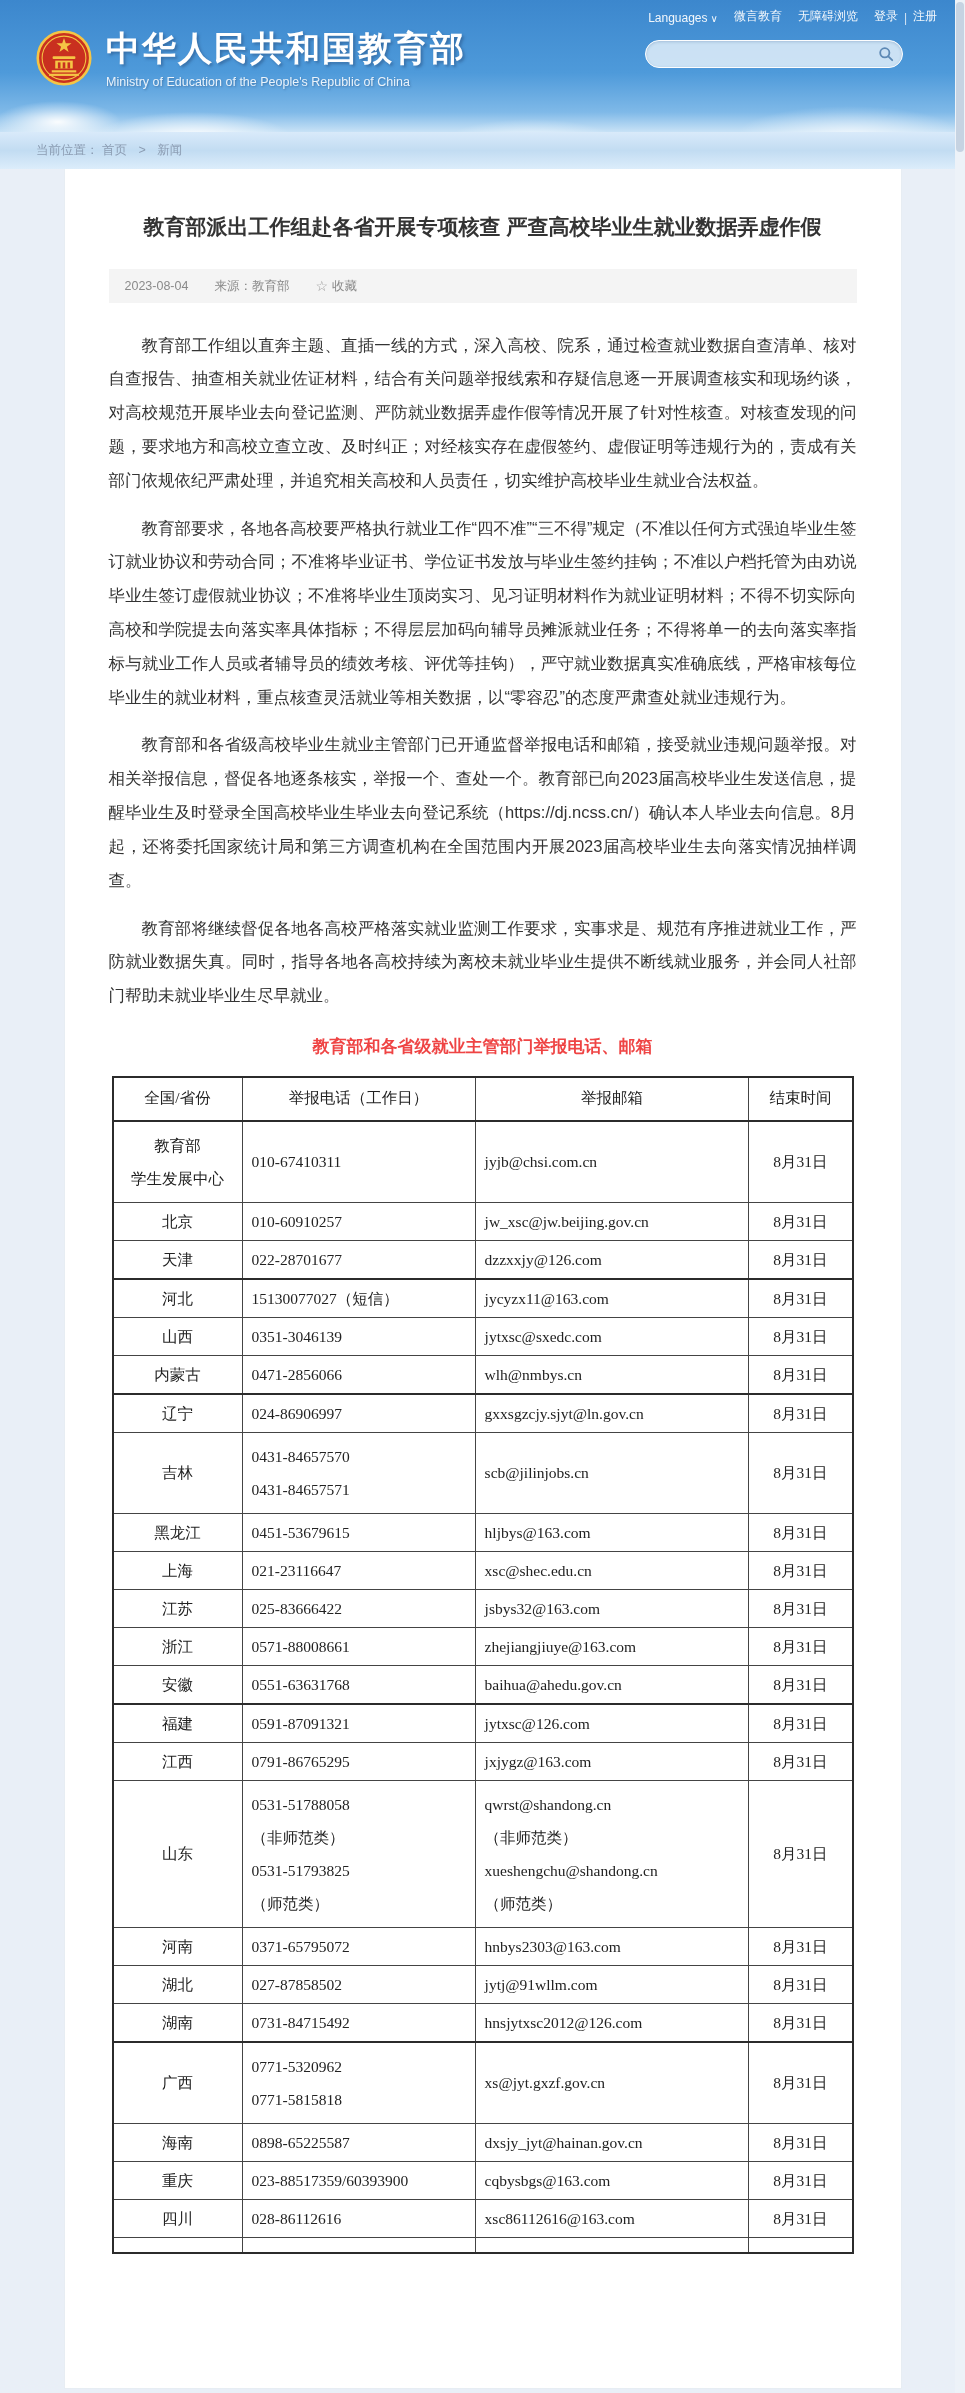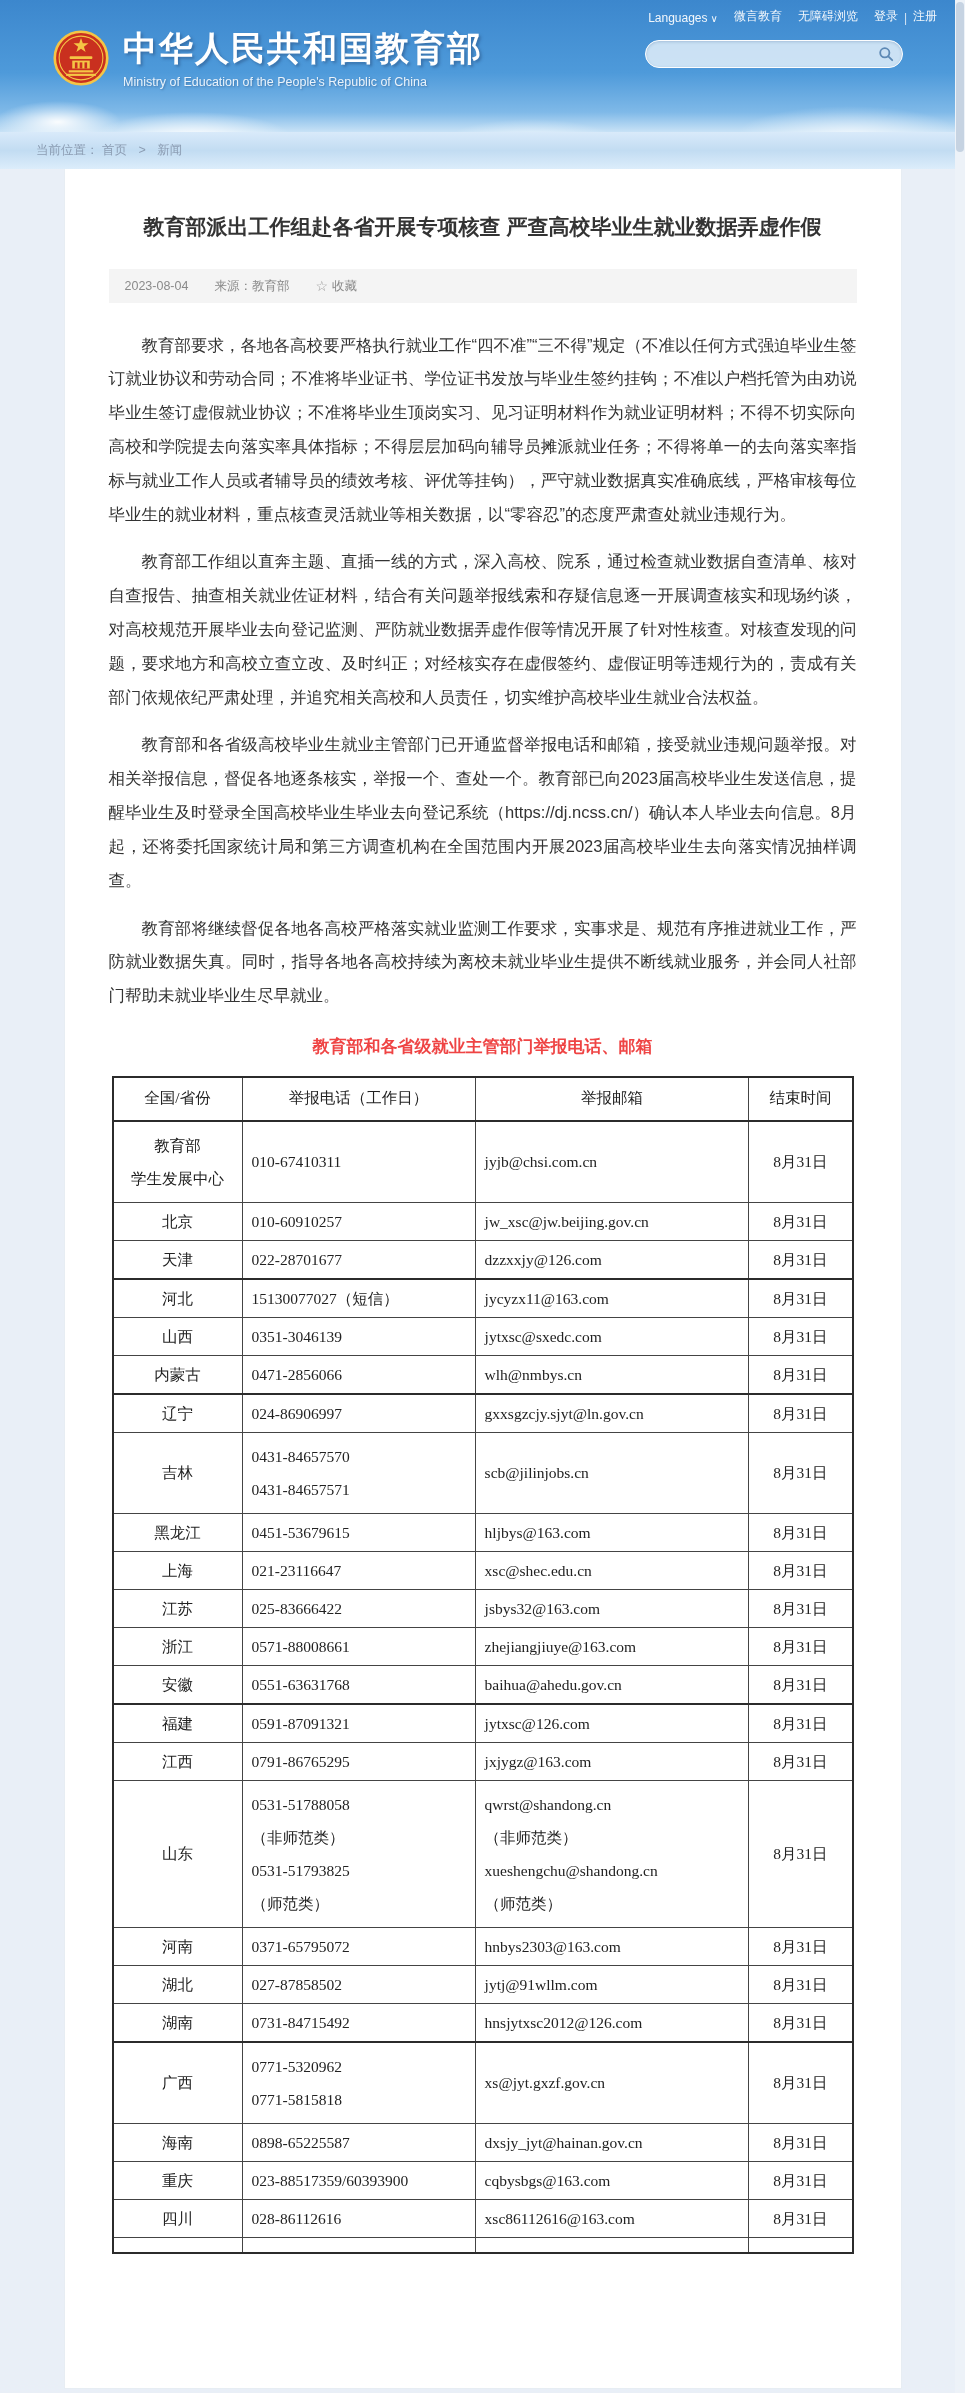--- a/index.html
+++ b/index.html
@@ -29,21 +29,21 @@
       radial-gradient(120px 30px at 55% 100%, rgba(255,255,255,.55), rgba(255,255,255,0) 70%),
       radial-gradient(160px 40px at 88% 90%, rgba(255,255,255,.65), rgba(255,255,255,0) 70%);
   }
   .top-nav {
     position: absolute; top: 8px; right: 28px; z-index: 5;
     font-size: 12px; color: #f2f7fc; display: flex; gap: 16px; align-items: flex-end;
   }
   .top-nav a { color: #f2f7fc; text-decoration: none; cursor: pointer; }
   .top-nav .caret { font-size: 10px; margin-left: 3px; }
   .top-nav .divider { margin: 0 -10px; color: #d5e6f5; }
-  .brand-row { position: relative; z-index: 4; display: flex; align-items: center; padding: 26px 15px 0 36px; margin-left: 17px; }
+  .brand-row { position: relative; z-index: 4; display: flex; align-items: center; padding: 26px 15px 0 36px; }
   .emblem { width: 56px; height: 56px; flex: 0 0 56px; }
   .titles { margin-left: 14px; }
   .title-cn {
     font-size: 34px; font-weight: bold; color: #fff; letter-spacing: 2px;
     text-shadow: 2px 2px 3px rgba(40,80,130,.55);
   }
   .title-en { font-size: 12.5px; color: #eaf3fb; margin-top: 3px; text-shadow: 1px 1px 2px rgba(40,80,130,.5); }
   .search {
     position: absolute; right: 62px; top: 40px; width: 258px; height: 28px;
     background: rgba(226,238,249,.85); border: 1px solid #fdfeff; border-radius: 15px;
@@ -175,22 +175,22 @@
     <div class="meta">
       <span>2023-08-04</span>
       <span>来源：教育部</span>
       <span class="fav">
         <span class="star">☆</span>
         <span>收藏</span>
       </span>
     </div>
 
     <div class="paragraphs">
+        <p>教育部工作组以直奔主题、直插一线的方式，深入高校、院系，通过检查就业数据自查清单、核对自查报告、抽查相关就业佐证材料，结合有关问题举报线索和存疑信息逐一开展调查核实和现场约谈，对高校规范开展毕业去向登记监测、严防就业数据弄虚作假等情况开展了针对性核查。对核查发现的问题，要求地方和高校立查立改、及时纠正；对经核实存在虚假签约、虚假证明等违规行为的，责成有关部门依规依纪严肃处理，并追究相关高校和人员责任，切实维护高校毕业生就业合法权益。</p>
         <p>教育部要求，各地各高校要严格执行就业工作“四不准”“三不得”规定（不准以任何方式强迫毕业生签订就业协议和劳动合同；不准将毕业证书、学位证书发放与毕业生签约挂钩；不准以户档托管为由劝说毕业生签订虚假就业协议；不准将毕业生顶岗实习、见习证明材料作为就业证明材料；不得不切实际向高校和学院提去向落实率具体指标；不得层层加码向辅导员摊派就业任务；不得将单一的去向落实率指标与就业工作人员或者辅导员的绩效考核、评优等挂钩），严守就业数据真实准确底线，严格审核每位毕业生的就业材料，重点核查灵活就业等相关数据，以“零容忍”的态度严肃查处就业违规行为。</p>
-        <p>教育部工作组以直奔主题、直插一线的方式，深入高校、院系，通过检查就业数据自查清单、核对自查报告、抽查相关就业佐证材料，结合有关问题举报线索和存疑信息逐一开展调查核实和现场约谈，对高校规范开展毕业去向登记监测、严防就业数据弄虚作假等情况开展了针对性核查。对核查发现的问题，要求地方和高校立查立改、及时纠正；对经核实存在虚假签约、虚假证明等违规行为的，责成有关部门依规依纪严肃处理，并追究相关高校和人员责任，切实维护高校毕业生就业合法权益。</p>
         <p>教育部和各省级高校毕业生就业主管部门已开通监督举报电话和邮箱，接受就业违规问题举报。对相关举报信息，督促各地逐条核实，举报一个、查处一个。教育部已向2023届高校毕业生发送信息，提醒毕业生及时登录全国高校毕业生毕业去向登记系统（https://dj.ncss.cn/）确认本人毕业去向信息。8月起，还将委托国家统计局和第三方调查机构在全国范围内开展2023届高校毕业生去向落实情况抽样调查。</p>
         <p>教育部将继续督促各地各高校严格落实就业监测工作要求，实事求是、规范有序推进就业工作，严防就业数据失真。同时，指导各地各高校持续为离校未就业毕业生提供不断线就业服务，并会同人社部门帮助未就业毕业生尽早就业。</p>
       </div>
 
     <div class="table-caption">教育部和各省级就业主管部门举报电话、邮箱</div>
 
     <table class="report-table">
       <thead>
         <tr>
             <th>全国/省份</th>

